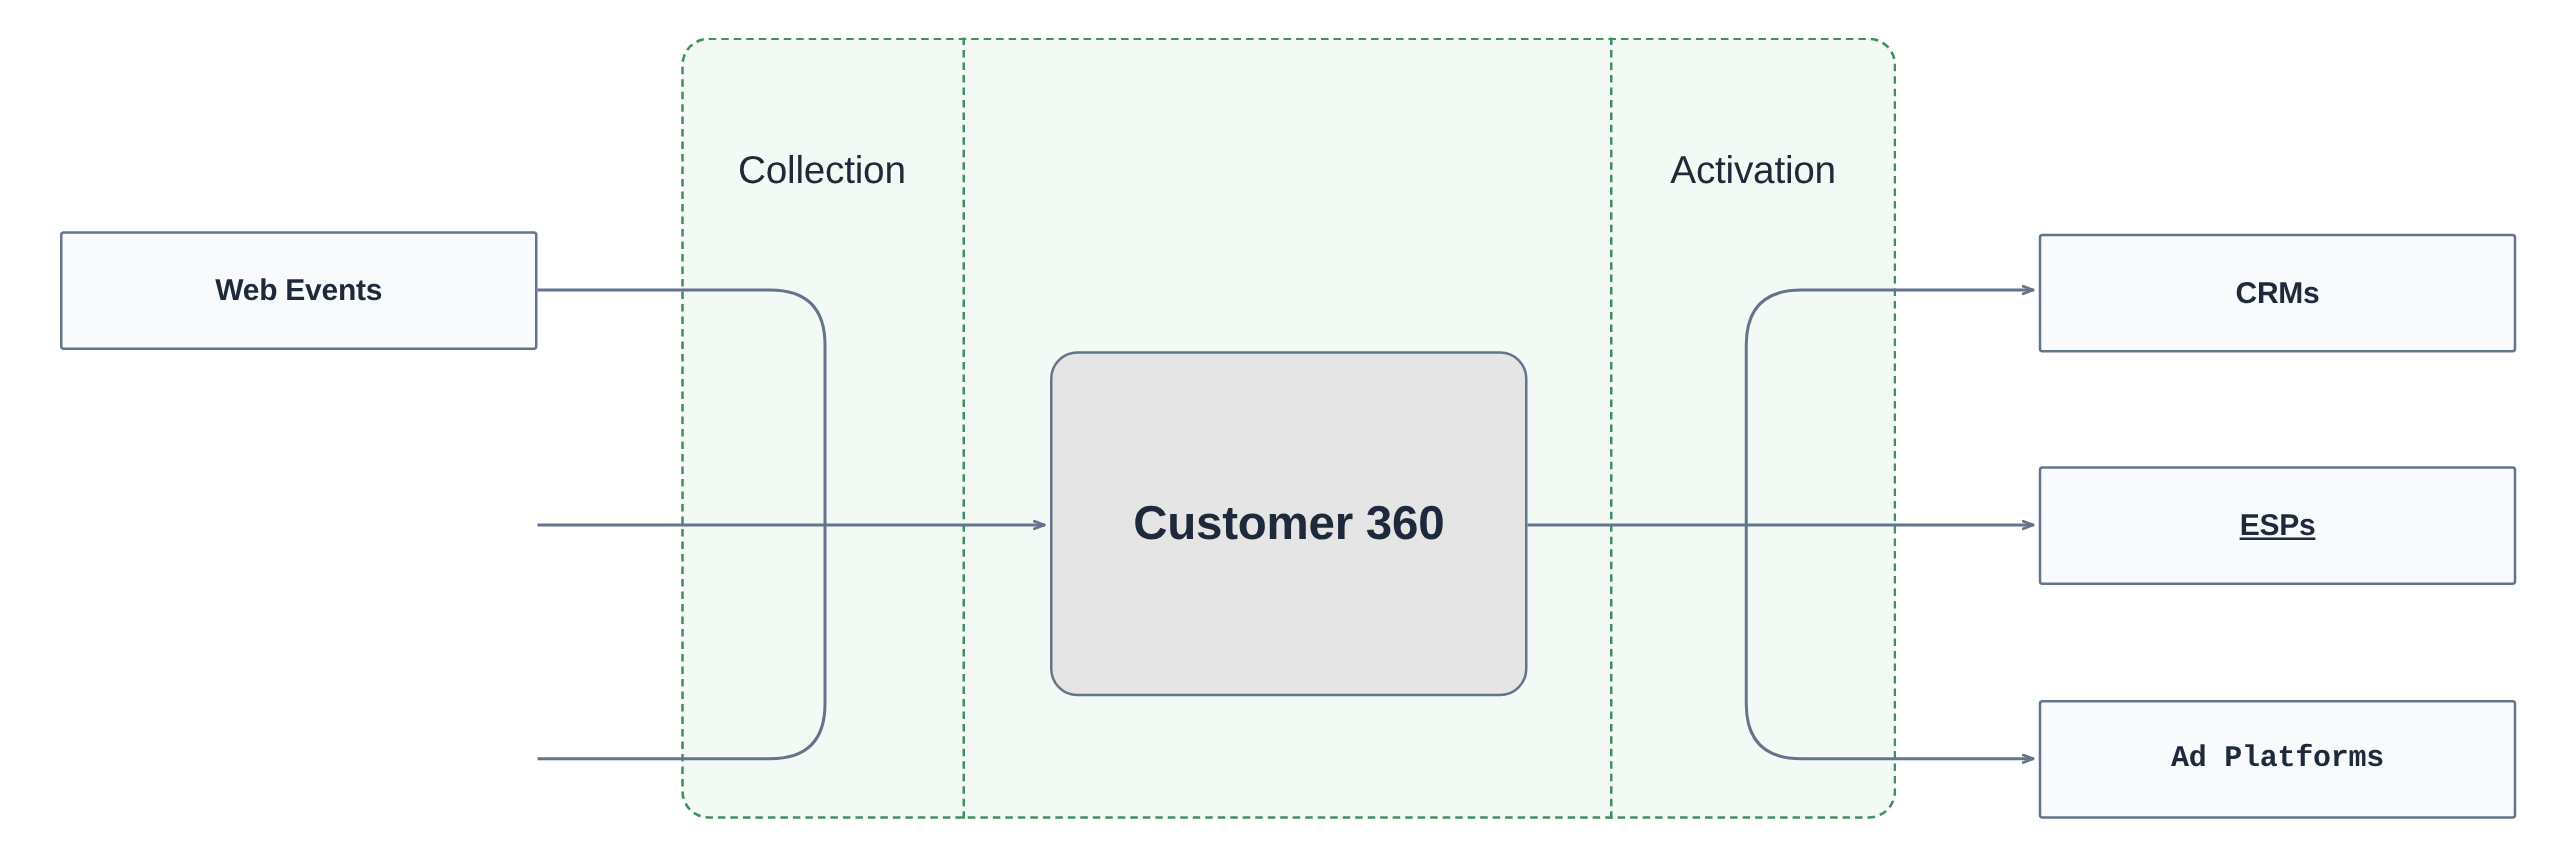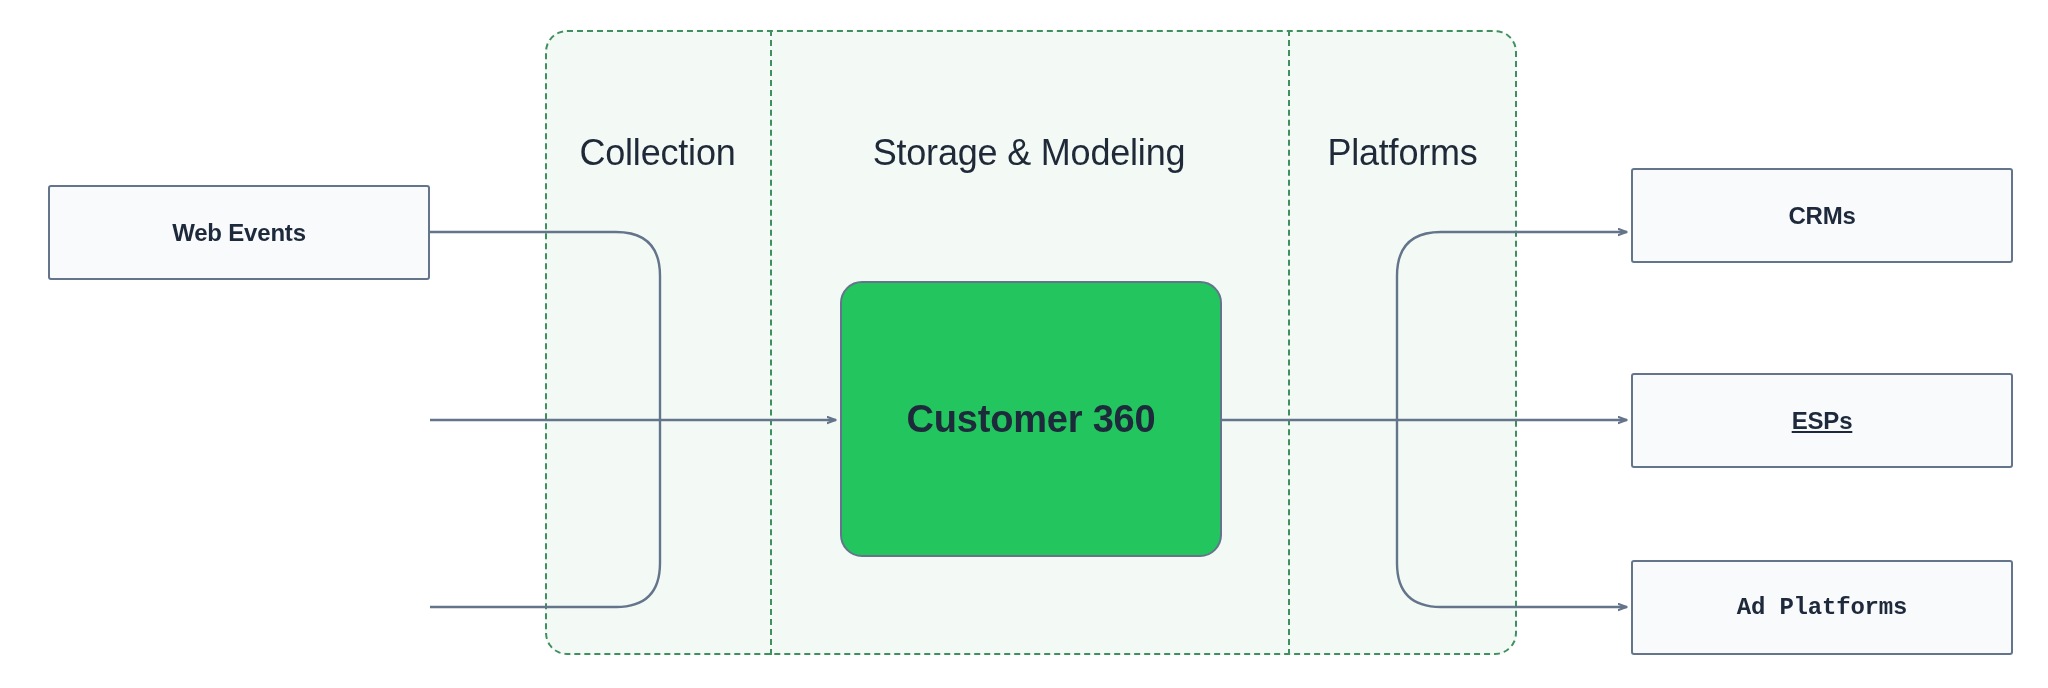--- a/index.html
+++ b/index.html
@@ -15,23 +15,23 @@
     border:2.5px dashed #3f8f5f;
     border-radius:22px;
   }
   .zone-divider{
     position:absolute;
     top:30px; height:625px;
     border-left:2.5px dashed #3f8f5f;
   }
   .zone-label{
     position:absolute;
-    top:132px;
+    top:118px;
     text-align:center;
-    font-size:36px;
+    font-size:31px;
     font-weight:400;
     color:#1f2937;
     letter-spacing:-0.2px;
     white-space:nowrap;
   }
 
   
   .node{
     position:absolute;
     box-sizing:border-box;
@@ -45,42 +45,41 @@
     letter-spacing:-0.2px;
     white-space:nowrap;
   }
   .node.source, .node.sink{
     left:48px; width:382px; height:95px;
   }
   .node.sink{ left:1631px; }
 
   .node.hub{
     left:840px; top:281px; width:382px; height:276px;
-    background:#22c55e;
+    background:#e5e5e5;
     border-color:#64748b;
     border-radius:22px;
     font-size:38px;
   }
 
   
   #wires{position:absolute;left:0;top:0;width:2048px;height:688px;pointer-events:none;}
   .wire{fill:none;stroke:#64748b;stroke-width:2.4;}
 </style>
 </head>
 <body>
 
 <div id="stage">
 
   <div class="zone-container"></div>
   <div class="zone-divider" style="left:770px;"></div>
   <div class="zone-divider" style="left:1288px;"></div>
 
   <div class="zone-label" style="left:545px;width:225px;">Collection</div>
-  <div class="zone-label" style="left:770px;width:518px;">Storage &amp; Modeling</div>
-  <div class="zone-label" style="left:1288px;width:229px;">Platforms</div>
+  <div class="zone-label" style="left:1288px;width:229px;">Activation</div>
 
   <svg id="wires" viewBox="0 0 2048 688" xmlns="http://www.w3.org/2000/svg">
     <defs>
       <marker id="arrowhead" markerWidth="11" markerHeight="11" refX="9.5" refY="4" orient="auto" markerUnits="userSpaceOnUse">
         <path d="M1,1 L9,4 L1,7" fill="none" stroke="#64748b" stroke-width="2.2" stroke-linecap="round" stroke-linejoin="round"></path>
       </marker>
     </defs>
 
     <path class="wire" d="M430,232 L616,232 Q660,232 660,276 L660,420"></path>
     <path class="wire" d="M430,607 L616,607 Q660,607 660,563 L660,420"></path>
@@ -88,17 +87,17 @@
 
     <path class="wire" d="M1222,420 L1627,420" marker-end="url(#arrowhead)"></path>
     <path class="wire" d="M1397,420 L1397,276 Q1397,232 1441,232 L1627,232" marker-end="url(#arrowhead)"></path>
     <path class="wire" d="M1397,420 L1397,563 Q1397,607 1441,607 L1627,607" marker-end="url(#arrowhead)"></path>
   </svg>
 
   <div class="node source" style="top:185px;">Web Events</div>
 
   <div class="node hub">Customer 360</div>
 
-  <div class="node sink" style="top:168px;text-align:right;">CRMs</div>
+  <div class="node sink" style="top:187px;text-align:right;">CRMs</div>
   <div class="node sink" style="top:373px;text-decoration:underline;">ESPs</div>
   <div class="node sink" style="top:560px;font-family:Liberation Mono, monospace;">Ad Platforms</div>
 
 </div>
 
 </body></html>

